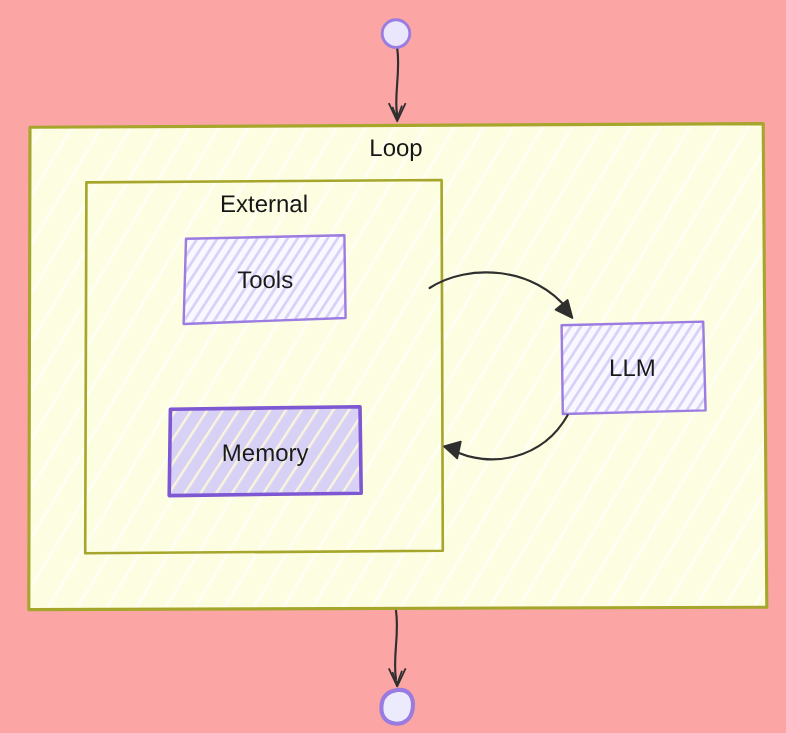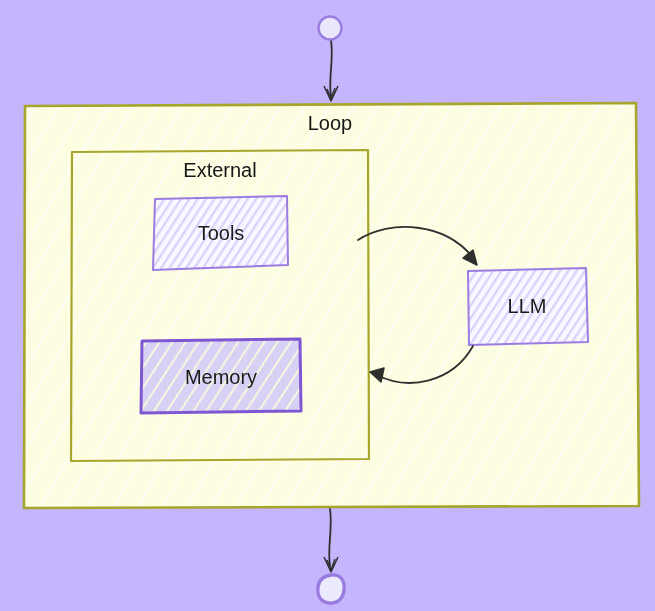--- a/index.html
+++ b/index.html
@@ -5,21 +5,21 @@
   html, body {
     margin: 0;
     padding: 0;
     background: #ffffff;
     font-family: "Liberation Sans", sans-serif;
   }
   .stage {
     position: relative;
     width: 655px;
     height: 611px;
-    background: #c4b5fd;
+    background: #fca5a5;
     overflow: hidden;
   }
   svg.diagram {
     position: absolute;
     left: 0;
     top: 0;
     display: block;
   }
   text.dg-label {
     font-family: "Liberation Sans", sans-serif;

